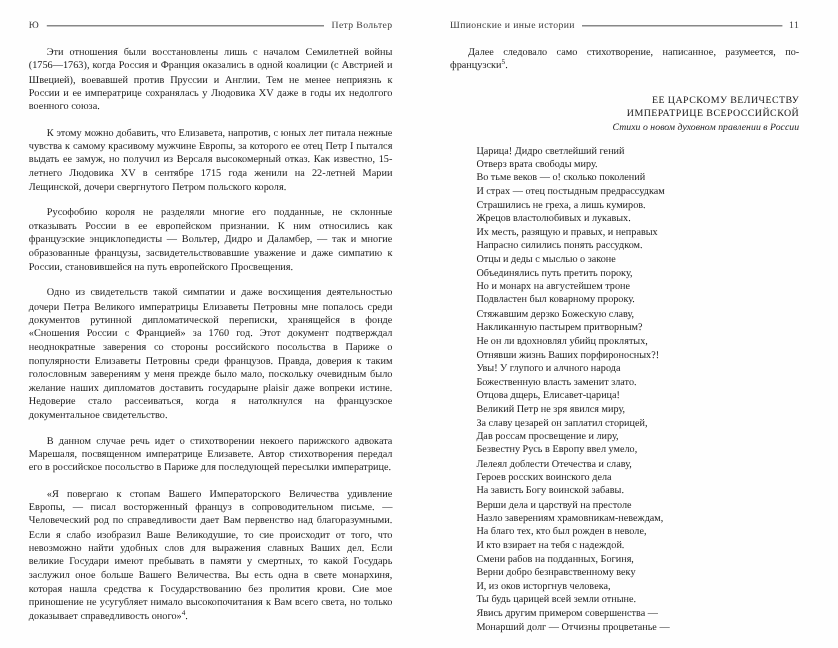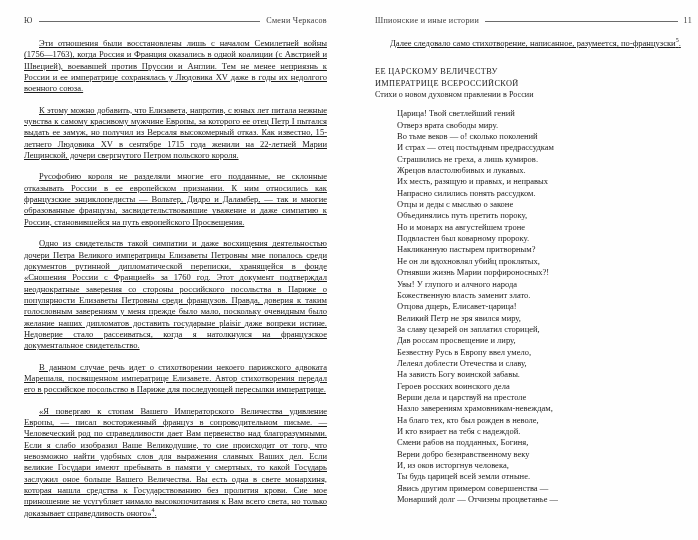--- a/index.html
+++ b/index.html
@@ -22,21 +22,21 @@
     background: #fefefe;
   }
   .page {
     position: relative;
     width: 349px;
     height: 540px;
     box-sizing: border-box;
     background: #fefefe;
   }
   .page-left  { padding: 14px 22px 10px 24px; }
-  .page-right { padding: 14px 6px 10px 26px; }
+  .page-right { padding: 14px 32px 10px 26px; }
 
   
   .runhead {
     display: flex;
     align-items: center;
     gap: 6px;
     font-size: 8.1px;
     letter-spacing: .3px;
     color: #3a3a3a;
     height: 12px;
@@ -58,42 +58,42 @@
   
   .bodytext p {
     margin: 0;
     font-size: 8.55px;
     line-height: 11.35px;
     text-align: justify;
     text-indent: 15px;
     text-justify: inter-word;
     hyphens: manual;
     word-spacing: .1px;
-    text-decoration: underline;
   }
   .bodytext p + p { margin-top: 10px; }
 
   sup {
     font-size: 6px;
     vertical-align: super;
     line-height: 0;
   }
 
   
   .poem-head {
     margin-top: 17px;
-    text-align: left;
+    text-align: right;
   }
   .poem-head .ln {
     font-size: 8.3px;
     letter-spacing: .35px;
     line-height: 11.2px;
     text-transform: uppercase;
   }
   .poem-head .sub {
+    font-style: italic;
     font-size: 8.1px;
     line-height: 12.6px;
     letter-spacing: .05px;
   }
   .poem {
     margin-top: 7px;
     padding-left: 22px;
   }
   .poem .verse {
     font-size: 8.5px;
@@ -104,21 +104,21 @@
 </head>
 <body>
 
 <div class="spread">
 
   <div class="page page-left">
 
     <div class="runhead left">
       <span class="folio">Ю</span>
       <span class="rule"></span>
-      <span class="author title-text">Смени Черкасов</span>
+      <span class="author title-text">Петр Вольтер</span>
     </div>
 
     <div class="bodytext">
       <p>Эти отношения были восстановлены лишь с началом Семилетней войны (1756—1763), когда Россия и Франция оказались в одной коалиции (с Австрией и Швецией), воевавшей против Пруссии и Англии. Тем не менее неприязнь к России и ее императрице со­хранялась у Людовика XV даже в годы их недолгого военного союза.</p>
       <p>К этому можно добавить, что Елизавета, напротив, с юных лет питала нежные чувства к самому красивому мужчине Европы, за которого ее отец Петр I пытался выдать ее замуж, но получил из Версаля высокомерный отказ. Как известно, 15-летнего Людови­ка XV в сентябре 1715 года женили на 22-летней Марии Лещинской, дочери свергнутого Петром польского короля.</p>
       <p>Русофобию короля не разделяли многие его подданные, не склонные отказывать России в ее европейском признании. К ним относились как французские энциклопедисты — Вольтер, Дидро и Даламбер, — так и многие образованные французы, засвидетель­ствовавшие уважение и даже симпатию к России, становившейся на путь европейского Просвещения.</p>
       <p>Одно из свидетельств такой симпатии и даже восхищения дея­тельностью дочери Петра Великого императрицы Елизаветы Пет­ровны мне попалось среди документов рутинной дипломатической переписки, хранящейся в фонде «Сношения России с Францией» за 1760 год. Этот документ подтверждал неоднократные завере­ния со стороны российского посольства в Париже о популярности Елизаветы Петровны среди французов. Правда, доверия к таким голословным заверениям у меня прежде было мало, поскольку оче­видным было желание наших дипломатов доставить государыне plaisir даже вопреки истине. Недоверие стало рассеиваться, когда я натолкнулся на французское документальное свидетельство.</p>
       <p>В данном случае речь идет о стихотворении некоего парижского адвоката Марешаля, посвященном императрице Елизавете. Автор стихотворения передал его в российское посольство в Париже для последующей пересылки императрице.</p>
       <p><span>«Я повергаю к стопам Вашего Императорского Величества удив­ление Европы, — писал восторженный француз в сопроводительном письме. — Человеческий род по справедливости дает Вам первен­ство над благоразумными. Если я слабо изобразил Ваше Велико­душие, то сие происходит от того, что невозможно найти удобных слов для выражения славных Ваших дел. Если великие Государи имеют пребывать в памяти у смертных, то какой Государь заслужил оное больше Вашего Величества. Вы есть одна в свете монархиня, которая нашла средства к Государствованию без пролития крови. Сие мое приношение не усугубляет нимало высокопочитания к Вам всего света, но только доказывает справедливость оного»</span><sup>4</sup><span>.</span></p>
     </div>
@@ -136,45 +136,46 @@
       <p><span>Далее следовало само стихотворение, написанное, разумеется, по-французски</span><sup>5</sup><span>.</span></p>
     </div>
 
     <div class="poem-head">
       <div class="ln">ЕЕ ЦАРСКОМУ ВЕЛИЧЕСТВУ</div>
       <div class="ln">ИМПЕРАТРИЦЕ ВСЕРОССИЙСКОЙ</div>
       <div class="sub">Стихи о новом духовном правлении в России</div>
     </div>
 
     <div class="poem">
-      <div class="verse">Царица! Твой светлейший гений</div>
+      <div class="verse">Царица! Дидро светлейший гений</div>
       <div class="verse">Отверз врата свободы миру.</div>
       <div class="verse">Во тьме веков — о! сколько поколений</div>
       <div class="verse">И страх — отец постыдным предрассудкам</div>
       <div class="verse">Страшились не греха, а лишь кумиров.</div>
       <div class="verse">Жрецов властолюбивых и лукавых.</div>
       <div class="verse">Их месть, разящую и правых, и неправых</div>
       <div class="verse">Напрасно силились понять рассудком.</div>
       <div class="verse">Отцы и деды с мыслью о законе</div>
       <div class="verse">Объединялись путь претить пороку,</div>
       <div class="verse">Но и монарх на августейшем троне</div>
       <div class="verse">Подвластен был коварному пророку.</div>
+      <div class="verse">Стяжавшим дерзко Божескую славу,</div>
       <div class="verse">Накликанную пастырем притворным?</div>
       <div class="verse">Не он ли вдохновлял убийц проклятых,</div>
-      <div class="verse">Отнявши жизнь Марии порфироносных?!</div>
+      <div class="verse">Отнявши жизнь Ваших порфироносных?!</div>
       <div class="verse">Увы! У глупого и алчного народа</div>
       <div class="verse">Божественную власть заменит злато.</div>
       <div class="verse">Отцова дщерь, Елисавет-царица!</div>
       <div class="verse">Великий Петр не зря явился миру,</div>
       <div class="verse">За славу цезарей он заплатил сторицей,</div>
       <div class="verse">Дав россам просвещение и лиру,</div>
       <div class="verse">Безвестну Русь в Европу ввел умело,</div>
       <div class="verse">Лелеял доблести Отечества и славу,</div>
+      <div class="verse">Героев росских воинского дела</div>
       <div class="verse">На зависть Богу воинской забавы.</div>
-      <div class="verse">Героев росских воинского дела</div>
       <div class="verse">Верши дела и царствуй на престоле</div>
       <div class="verse">Назло заверениям храмовникам-невеждам,</div>
       <div class="verse">На благо тех, кто был рожден в неволе,</div>
       <div class="verse">И кто взирает на тебя с надеждой.</div>
       <div class="verse">Смени рабов на подданных, Богиня,</div>
       <div class="verse">Верни добро безнравственному веку</div>
       <div class="verse">И, из оков исторгнув человека,</div>
       <div class="verse">Ты будь царицей всей земли отныне.</div>
       <div class="verse">Явись другим примером совершенства —</div>
       <div class="verse">Монарший долг — Отчизны процветанье —</div>

